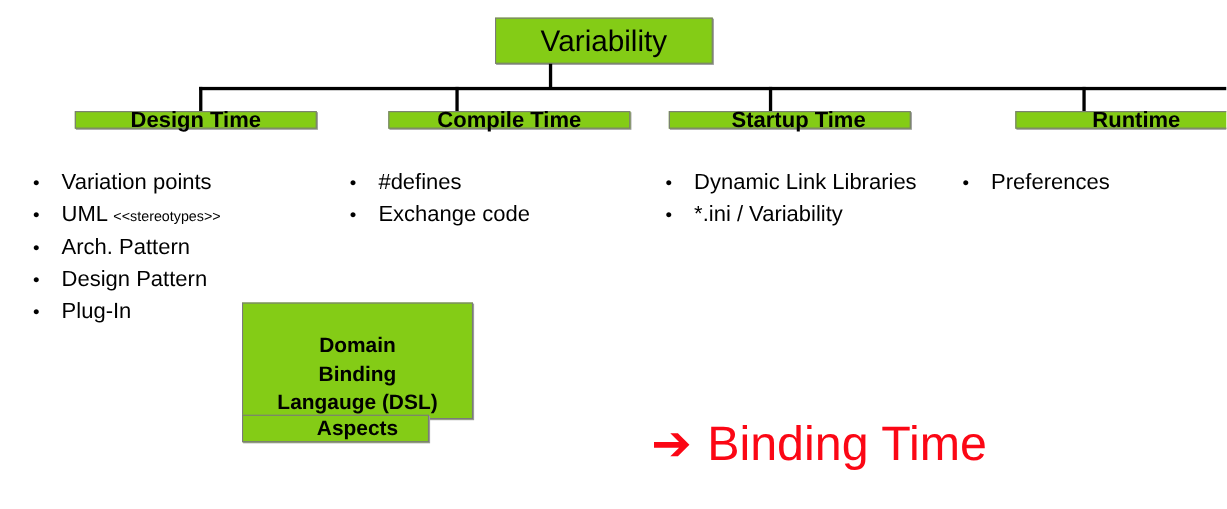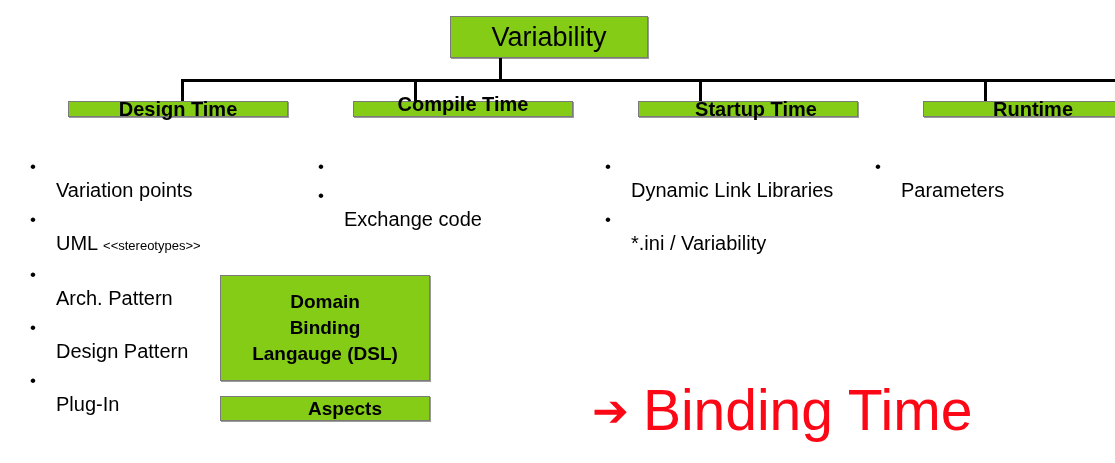--- a/index.html
+++ b/index.html
@@ -41,38 +41,39 @@
     height: 42px;
     font-size: 27px;
     font-weight: normal;
   }
   .lvl2 {
     top: 101px;
     width: 220px;
     height: 16px;
   }
   #box-design   { left: 20px; }
-  #box-compile  { left: 305px; align-items: flex-end; }
-  #box-startup  { left: 590px; padding-left: 16px; }
+  #box-compile  { left: 305px; }
+  #box-startup  { left: 560px; padding-left: 16px; }
   #box-runtime  { left: 875px; }
 
   .dsl-box {
     left: 172px;
     top: 275px;
     width: 210px;
     height: 106px;
     font-weight: bold;
     font-size: 19px;
     line-height: 26px;
     flex-direction: column;
+    justify-content: flex-end;
   }
   .aspects-box {
     left: 172px;
-    top: 396px;
-    width: 210px;
+    top: 377px;
+    width: 170px;
     height: 25px;
     font-weight: bold;
     font-size: 19px;
     padding-left: 40px;
   }
 
   
   .line {
     position: absolute;
     background: #000000;
@@ -91,21 +92,21 @@
     display: flex;
     align-items: flex-start;
   }
   .bullets .dot {
     width: 26px;
     flex: 0 0 26px;
     text-align: left;
     font-size: 17px;
     line-height: 29px;
   }
-  .bullets .txt { flex: 1 1 auto; margin-top: 24px; }
+  .bullets .txt { flex: 1 1 auto; }
   .small-tag { font-size: 13px; text-align: center; }
 
   #list-design  { left: 30px;  top: 152px; width: 265px; }
   #list-compile { left: 318px; top: 152px; width: 230px; }
   #list-startup { left: 605px; top: 152px; width: 265px; }
   #list-runtime { left: 875px; top: 152px; width: 230px; }
 
   
   .callout {
     position: absolute;
@@ -114,21 +115,21 @@
     display: flex;
     align-items: center;
     color: #fb0715;
   }
   .callout .arrow {
     font-size: 44px;
     line-height: 1;
     margin-right: 14px;
   }
   .callout .ctext {
-    font-size: 57px;
+    font-size: 44px;
     line-height: 1;
     letter-spacing: 0px;
   }
 </style>
 </head>
 <body>
 
 <div id="canvas">
 
   <div class="gbox root-box" id="box-root">
@@ -174,20 +175,21 @@
     </div>
     <div class="row">
       <span class="dot">•</span>
       <span class="txt">Plug-In</span>
     </div>
   </div>
 
   <div class="bullets" id="list-compile">
     <div class="row">
       <span class="dot">•</span>
+      <span class="txt">#defines</span>
     </div>
     <div class="row">
       <span class="dot">•</span>
       <span class="txt">Exchange code</span>
     </div>
   </div>
 
   <div class="bullets" id="list-startup">
     <div class="row">
       <span class="dot">•</span>
@@ -195,21 +197,21 @@
     </div>
     <div class="row">
       <span class="dot">•</span>
       <span class="txt">*.ini / Variability</span>
     </div>
   </div>
 
   <div class="bullets" id="list-runtime">
     <div class="row">
       <span class="dot">•</span>
-      <span class="txt">Parameters</span>
+      <span class="txt">Preferences</span>
     </div>
   </div>
 
   <div class="gbox dsl-box">
     <span>Domain</span>
     <span>Binding</span>
     <span>Langauge (DSL)</span>
   </div>
   <div class="gbox aspects-box">
     <span>Aspects</span>

